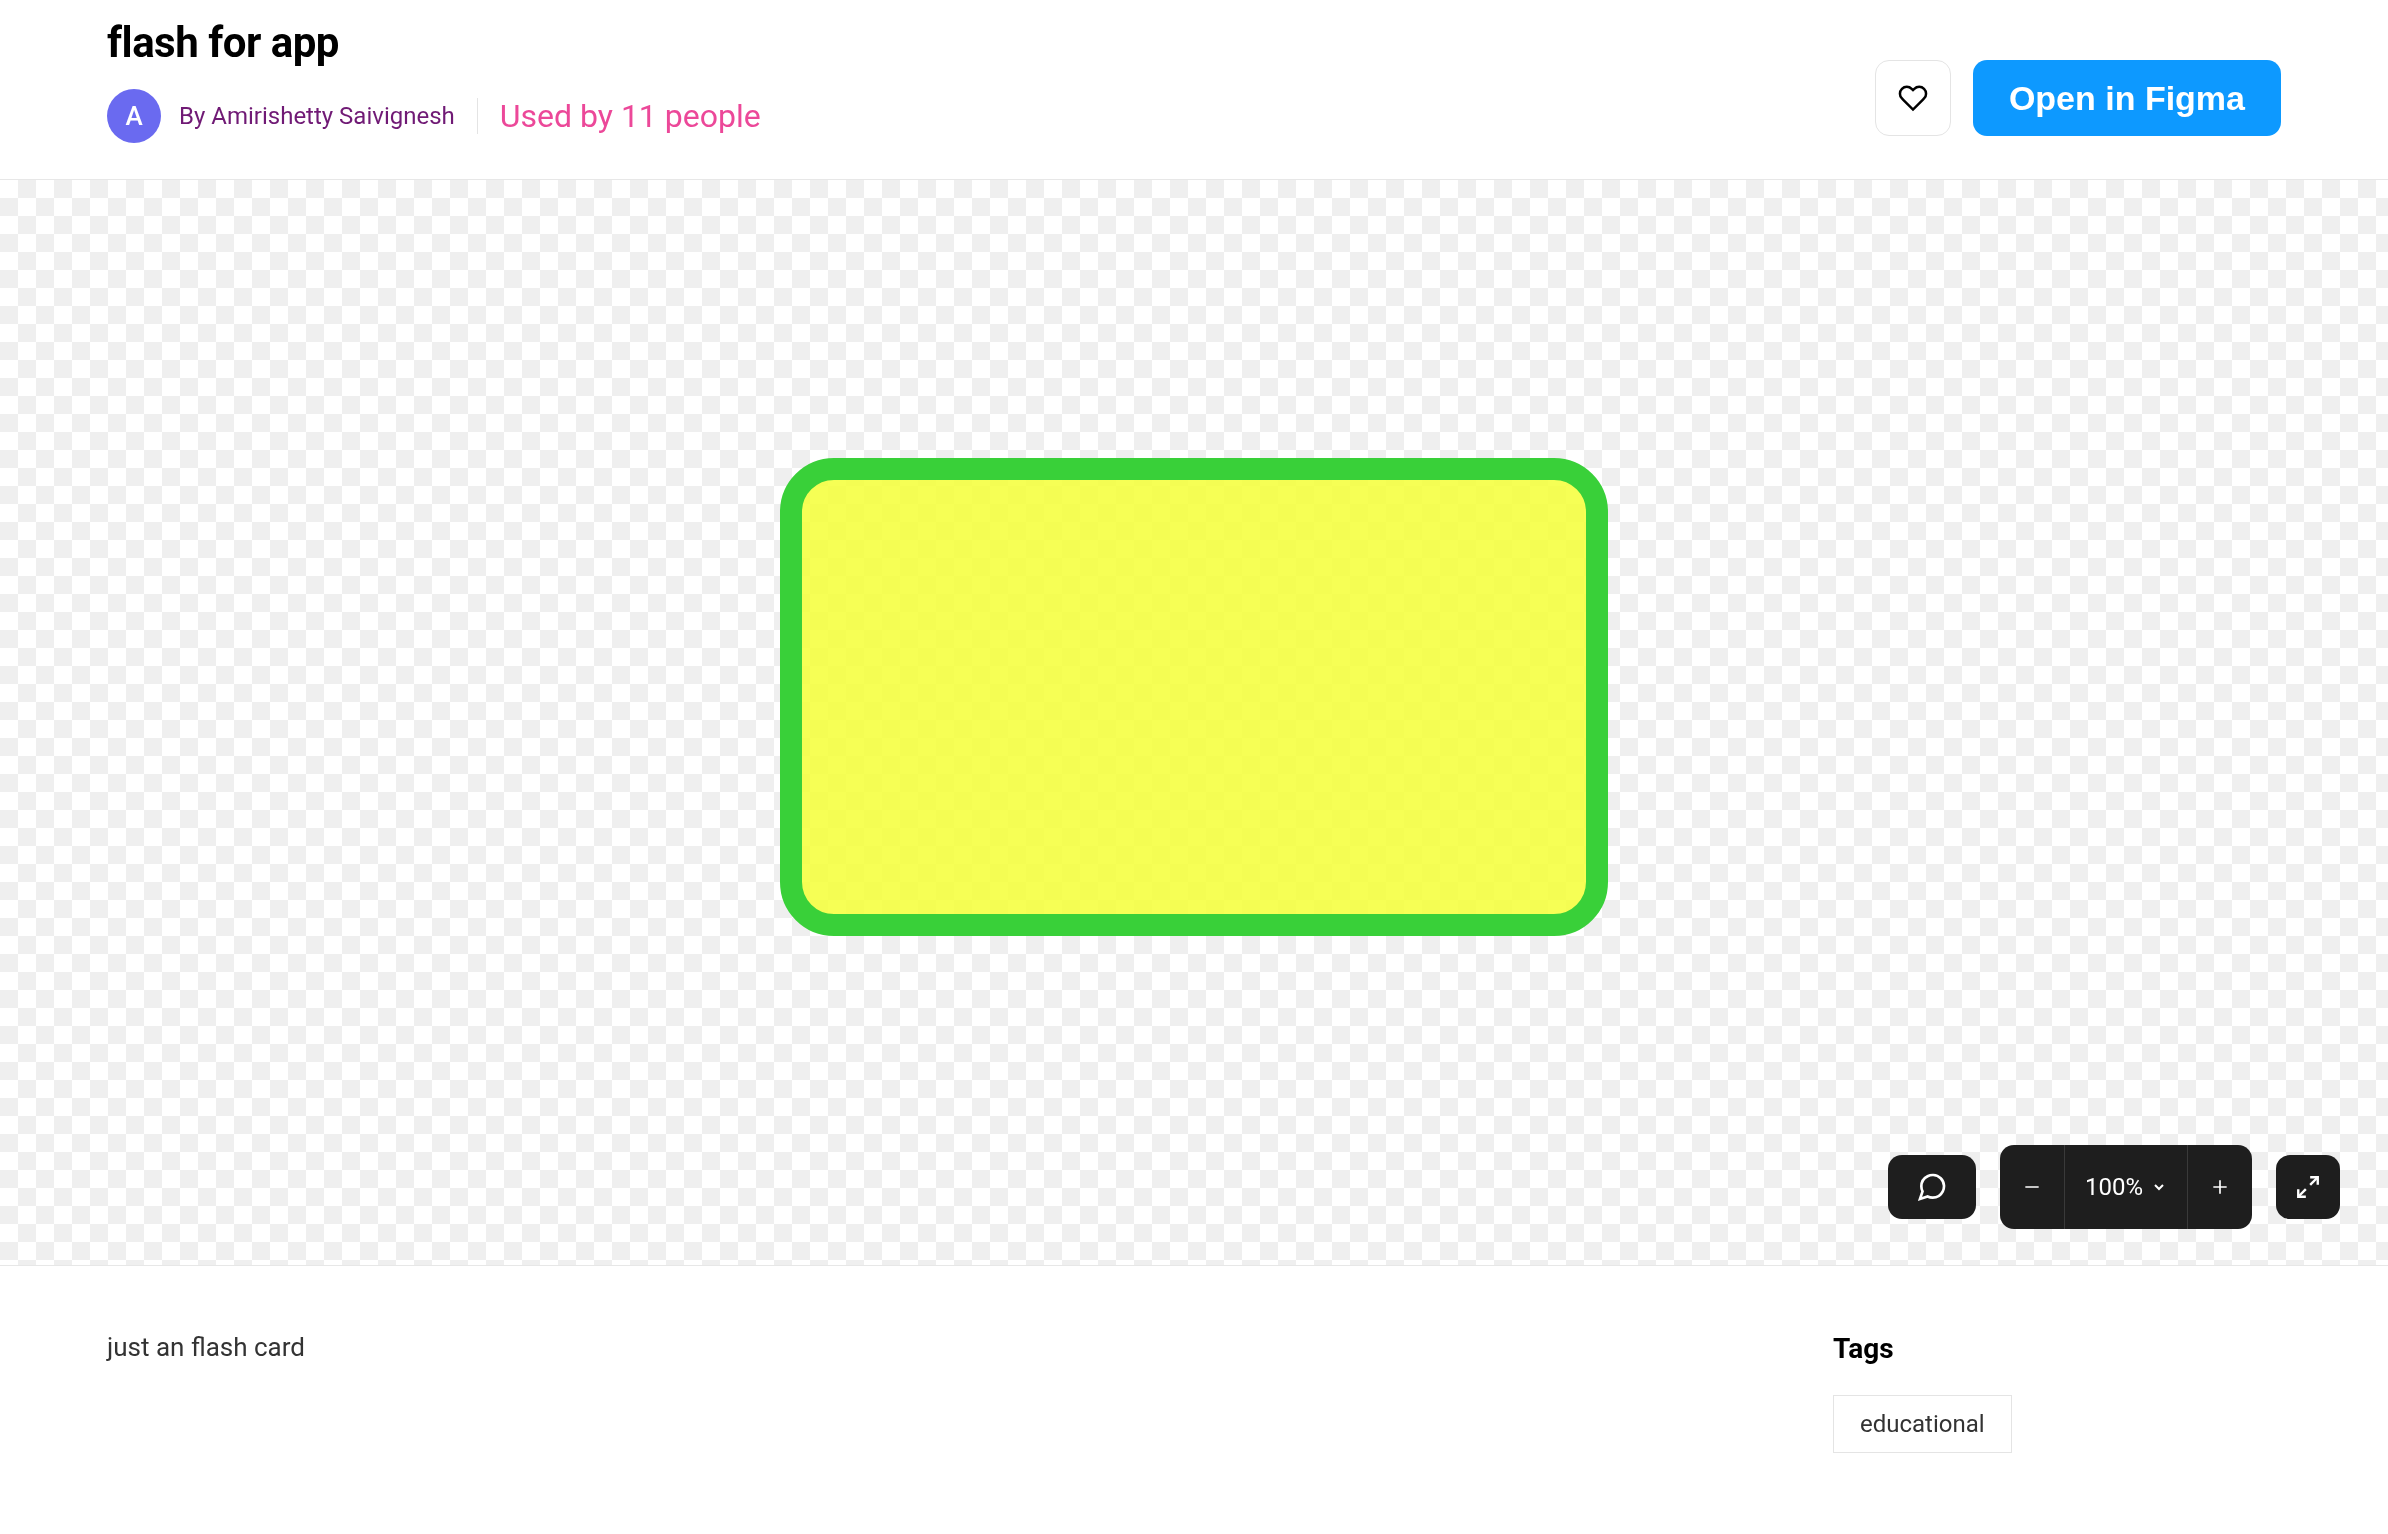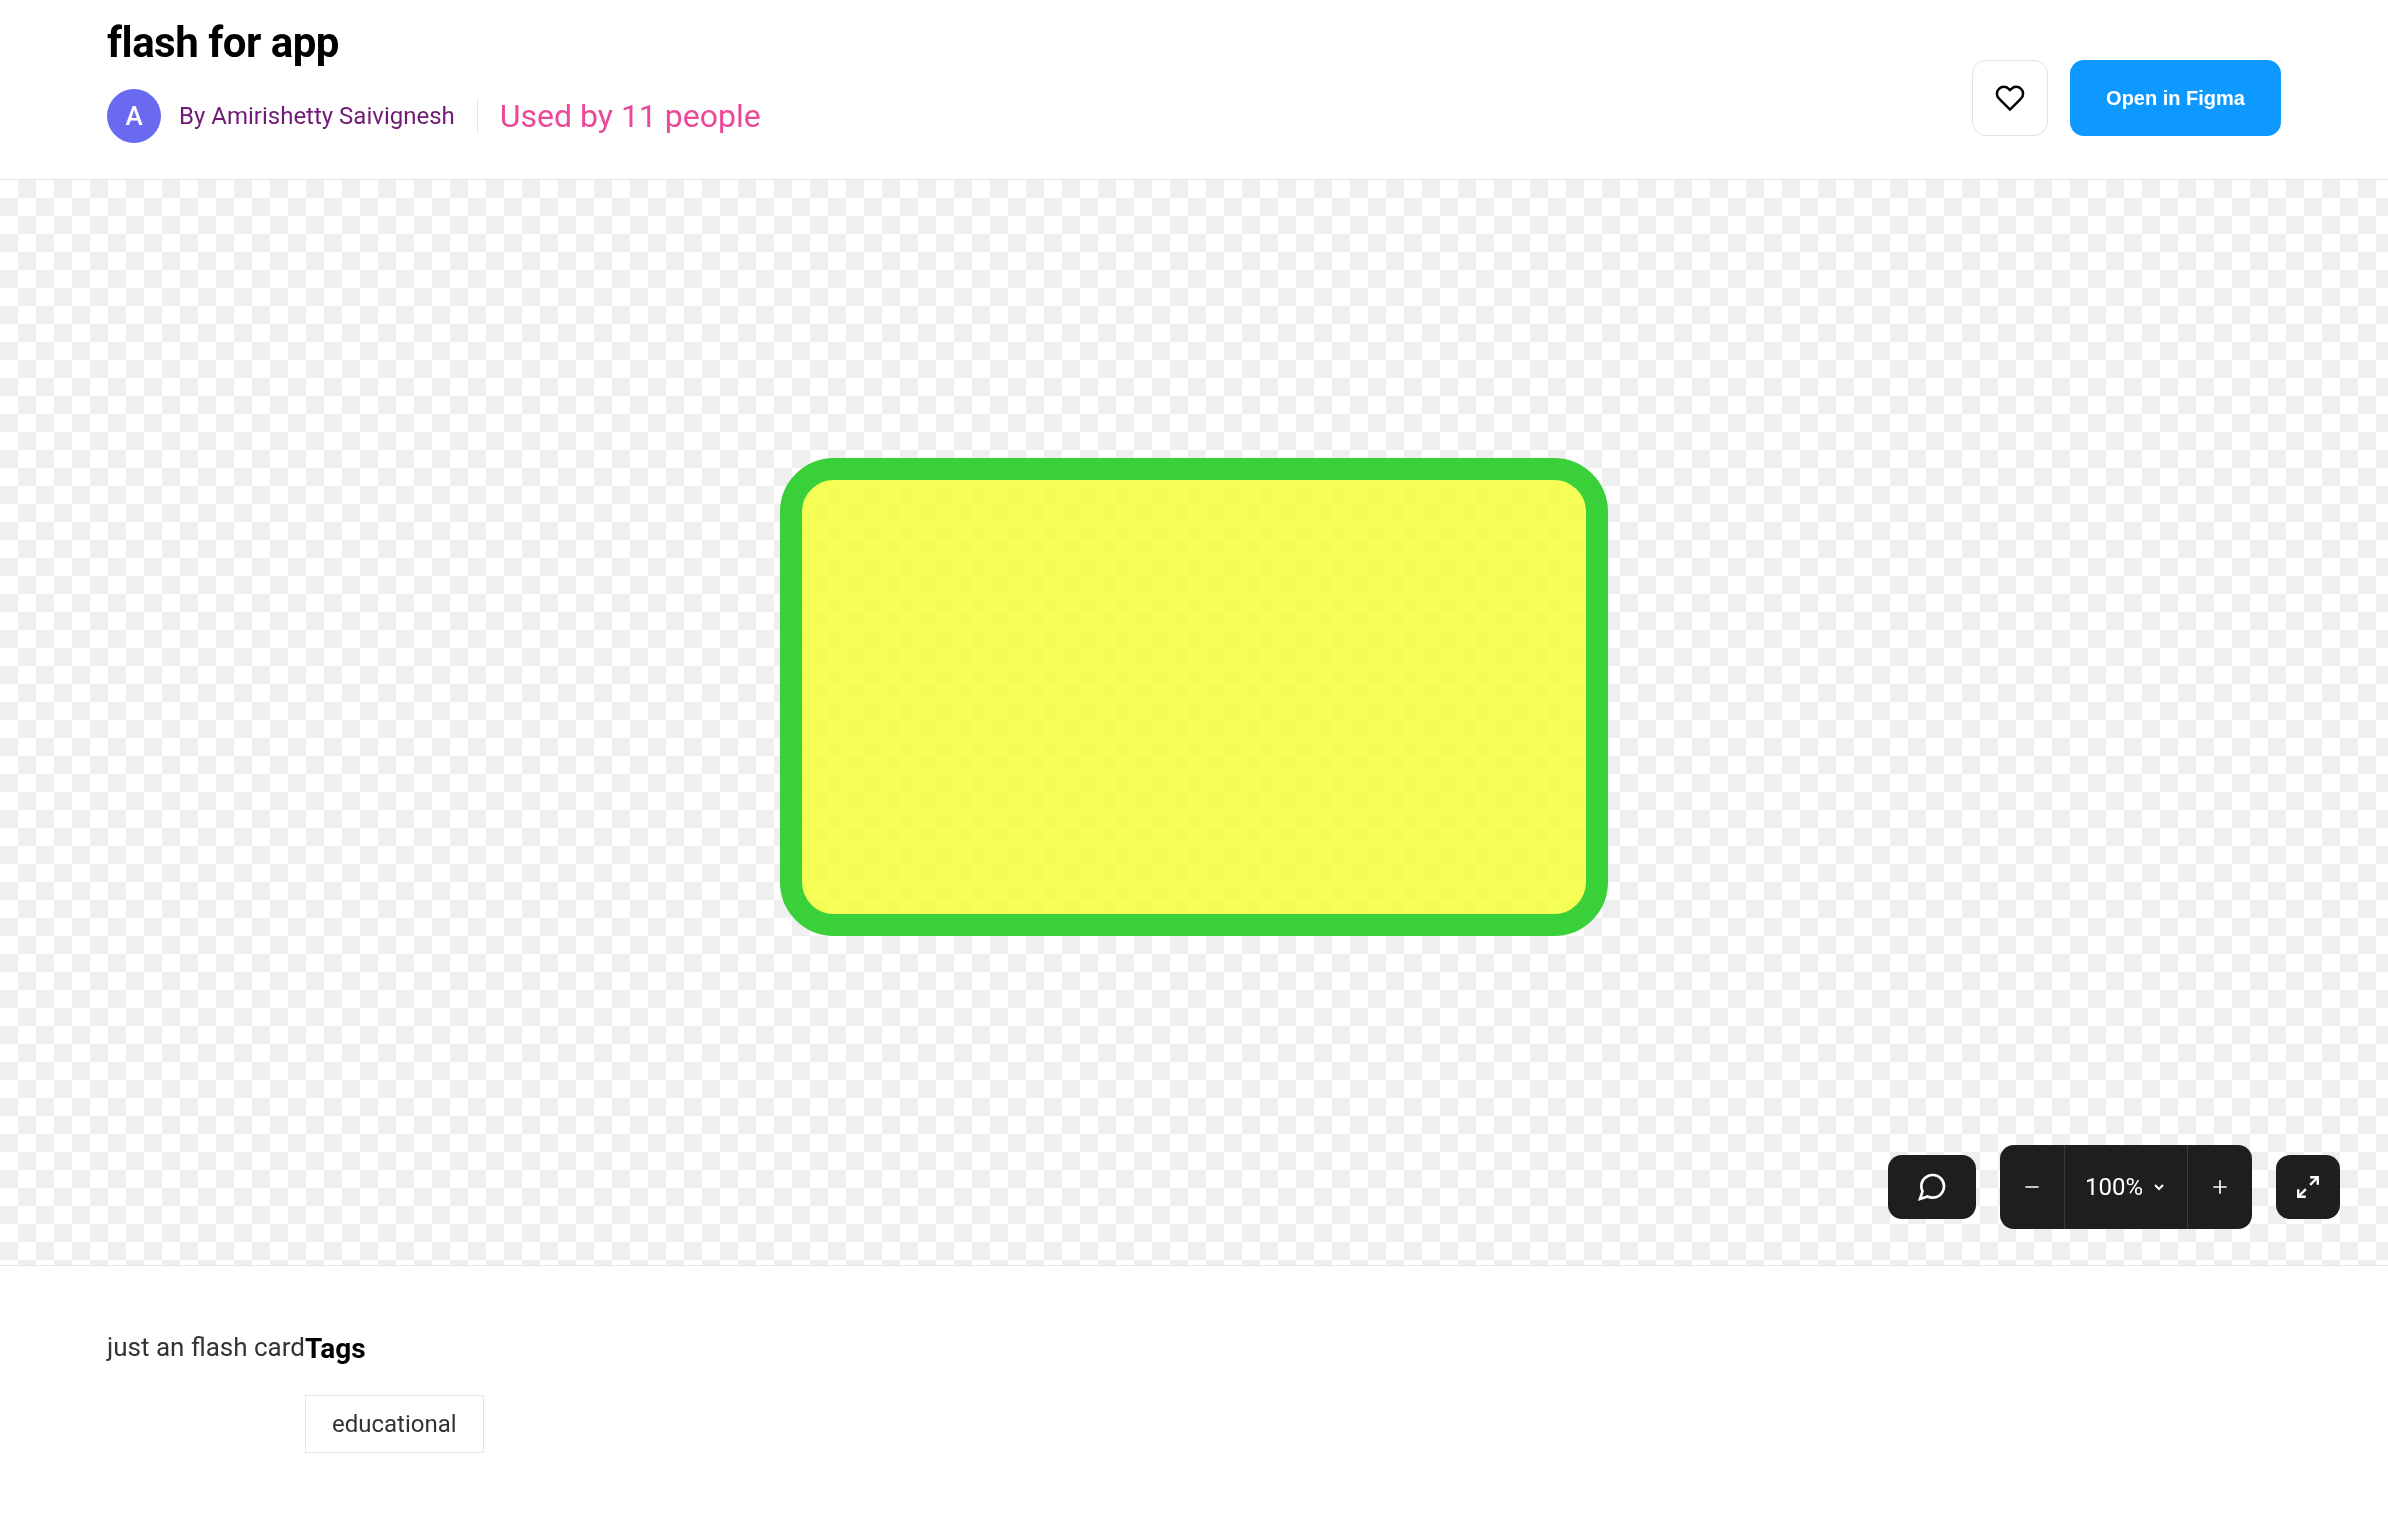--- a/index.html
+++ b/index.html
@@ -86,21 +86,21 @@
       width: 30px;
       height: 30px;
     }
     .open-button {
       background: #0d99ff;
       color: #fff;
       border: none;
       border-radius: 14px;
       padding: 0 36px;
       height: 76px;
-      font-size: 20px;
+      font-size: 34px;
       font-weight: 600;
       cursor: pointer;
       display: flex;
       align-items: center;
       text-align: right;
     }
     .canvas-area {
       position: relative;
       width: 100%;
       height: 1087px;
@@ -192,21 +192,21 @@
       cursor: pointer;
     }
     .fullscreen-button svg {
       width: 26px;
       height: 26px;
       stroke: #fff;
     }
     .footer {
       padding: 66px 107px;
       display: flex;
-      justify-content: flex-start;
+      justify-content: space-between;
       align-items: flex-start;
     }
     .description {
       font-size: 26px;
       color: #333;
     }
     .tags-section {
       width: 448px;
     }
     .tags-heading {

